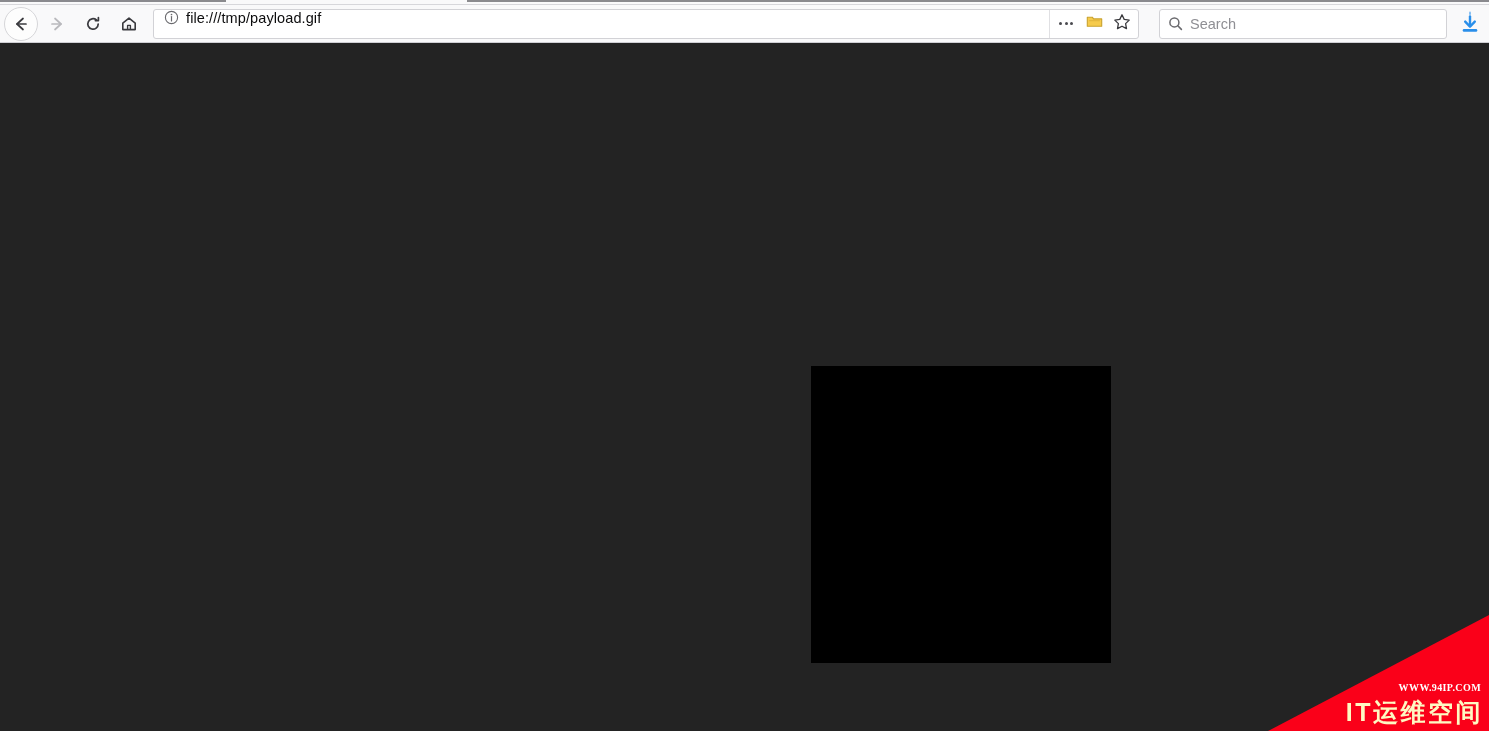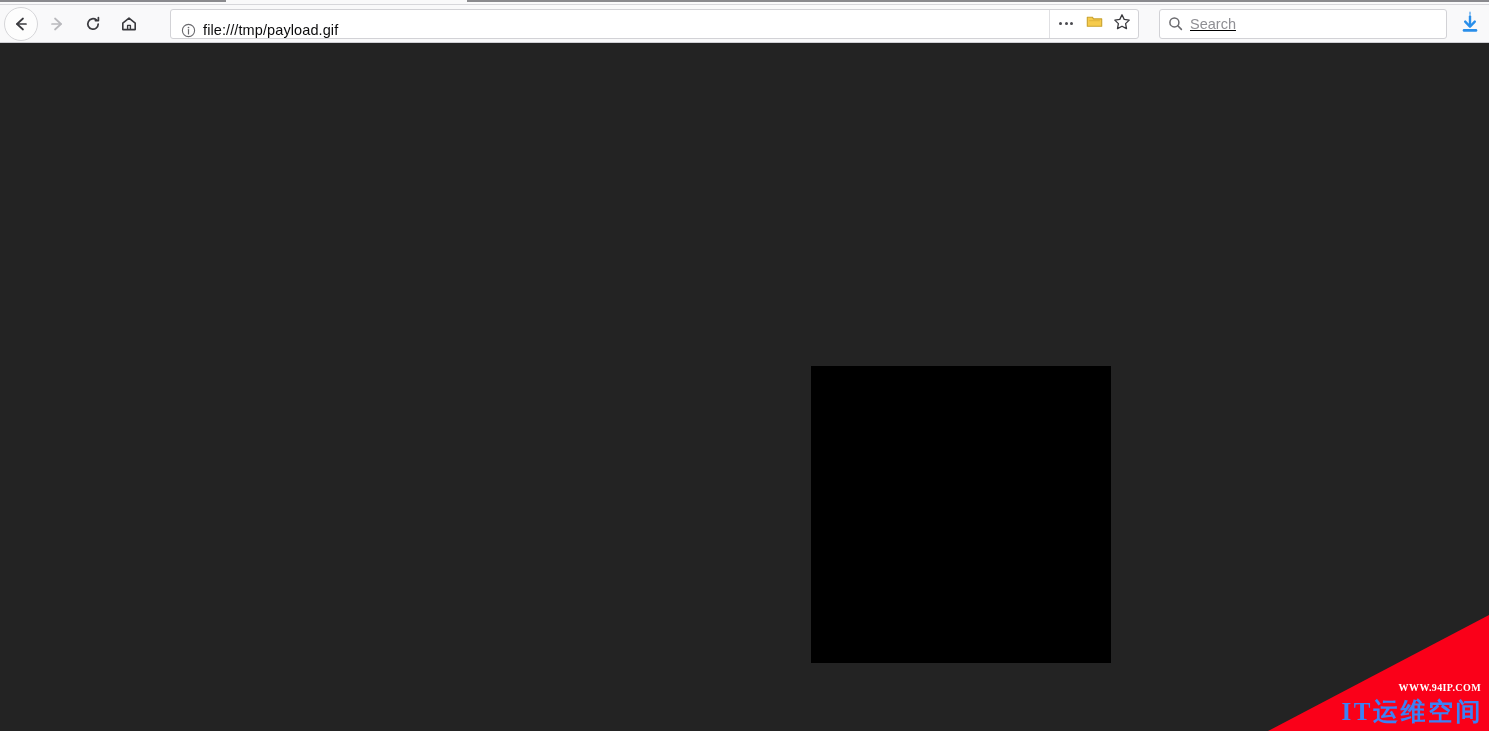--- a/index.html
+++ b/index.html
@@ -70,27 +70,27 @@
     background: #fdfdfd;
     width: 32px; height: 32px;
   }
 
   .navbtn svg { display: block; }
 
   
   .urlbar {
     flex: 1 1 auto;
     height: 30px;
-    margin-left: 23px;
+    margin-left: 6px;
     margin-right: 0;
     background: #ffffff;
     border: 1px solid #d2d2d6;
     border-radius: 3px;
     display: flex;
-    align-items: flex-end;
+    align-items: flex-start;
     box-sizing: border-box;
     min-width: 0;
   }
   .url-info {
     width: 26px;
     display: flex;
     align-items: center;
     justify-content: center;
     flex: 0 0 auto;
     margin-left: 4px;
@@ -136,21 +136,20 @@
     width: 288px;
     height: 30px;
     margin-left: 20px;
     background: #ffffff;
     border: 1px solid #d2d2d6;
     border-radius: 3px;
     display: flex;
     align-items: center;
     flex: 0 0 auto;
     box-sizing: border-box;
-    text-decoration: underline;
   }
   .search-ico {
     width: 30px;
     display: flex;
     align-items: center;
     justify-content: center;
     flex: 0 0 auto;
   }
   .search-input {
     flex: 1 1 auto;
@@ -219,22 +218,22 @@
     font-family: "Liberation Serif", serif;
     font-weight: bold;
     font-size: 10px;
     letter-spacing: 0.4px;
     white-space: nowrap;
   }
   .wm-title {
     position: absolute;
     right: 6px;
     bottom: 4px;
-    color: #3b82f6;
-    font-family: Liberation Serif, serif;
+    color: #fef9c3;
+    font-family: Liberation Sans, sans-serif;
     font-weight: bold;
     font-size: 25px;
     letter-spacing: 2.5px;
     white-space: nowrap;
     line-height: 1.15;
   }
 </style>
 </head>
 <body>
 

